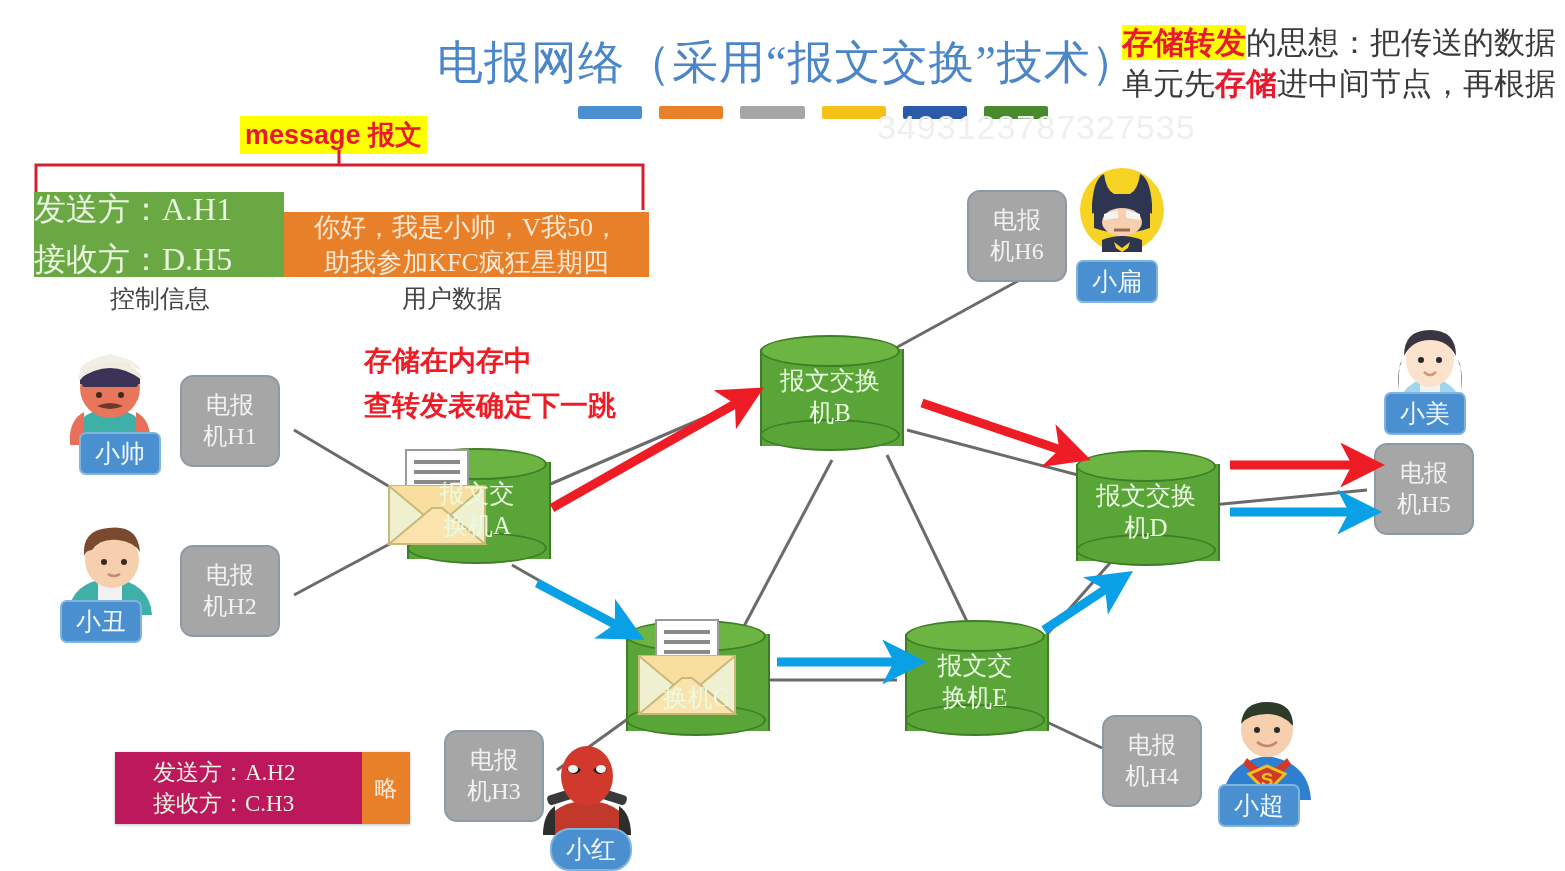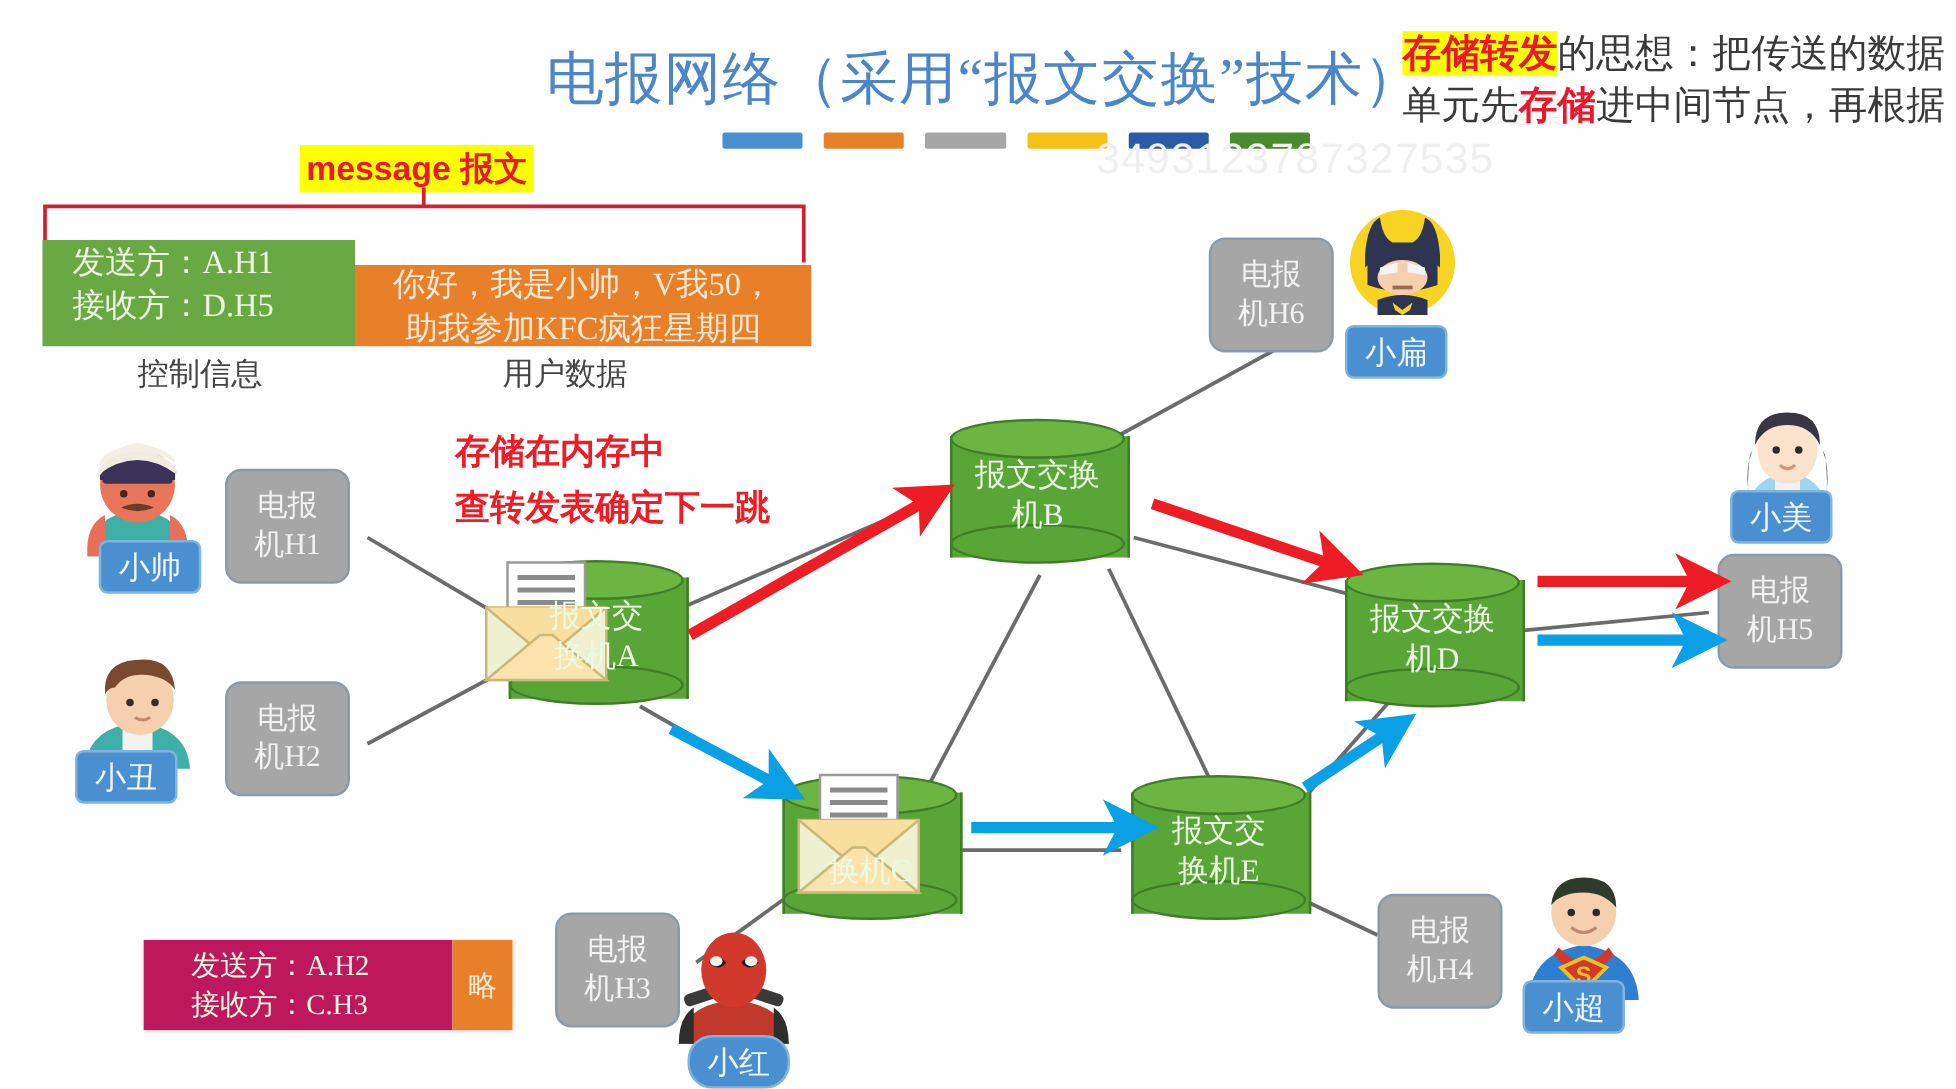--- a/index.html
+++ b/index.html
@@ -24,21 +24,21 @@
   .red{color:#e8192c;font-weight:bold;}
 
   
   .msglabel{position:absolute;left:228px;top:116px;background:#ffff00;color:#e8192c;
             font-size:27px;padding:1px 5px;font-family:"Liberation Sans",sans-serif;font-weight:bold;}
   .msglabel .cn{font-family:"Liberation Serif",serif;}
 
   
   .pkt1{position:absolute;left:22px;top:192px;width:615px;height:85px;display:flex;}
   .pkt-ctrl{background:#6aa843;color:#eaf5e2;flex:0 0 250px;display:flex;flex-direction:column;
-            justify-content:flex-start;padding-left:24px;font-size:26px;line-height:35px;box-sizing:border-box;}
+            justify-content:space-between;font-size:32px;line-height:35px;box-sizing:border-box;}
   .pkt-data{background:#e8802a;color:#fde9d6;flex:1;display:flex;flex-direction:column;
             justify-content:center;align-items:center;font-size:26px;line-height:35px;margin-top:20px;}
   .cap{position:absolute;font-size:25px;color:#444;}
 
   
   .pkt2{position:absolute;left:103px;top:752px;width:295px;height:72px;display:flex;
         box-shadow:0 1px 3px rgba(0,0,0,.25);}
   .pkt2 .c{background:#be185d;color:#eaf5e2;flex:1;display:flex;flex-direction:column;
            justify-content:center;padding-left:38px;font-size:23px;line-height:31px;box-sizing:border-box;}
   .pkt2 .d{background:#e8802a;color:#fde9d6;flex:0 0 48px;display:flex;align-items:center;

